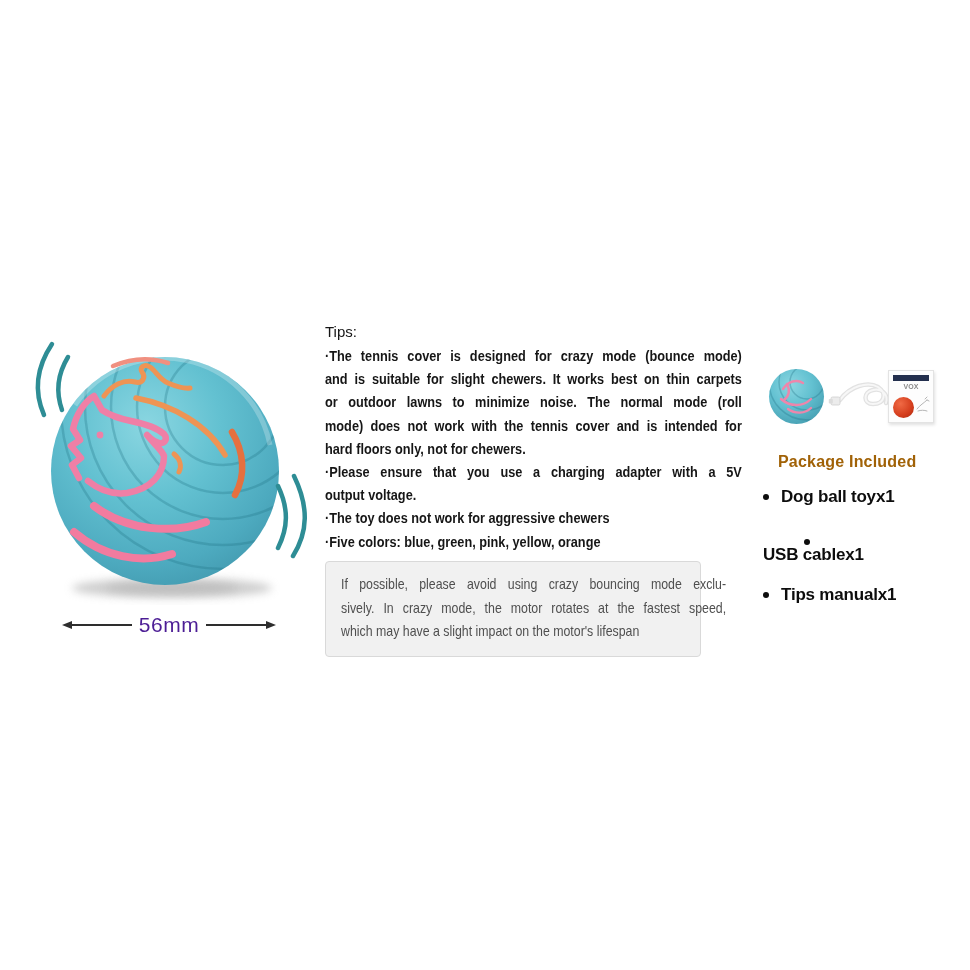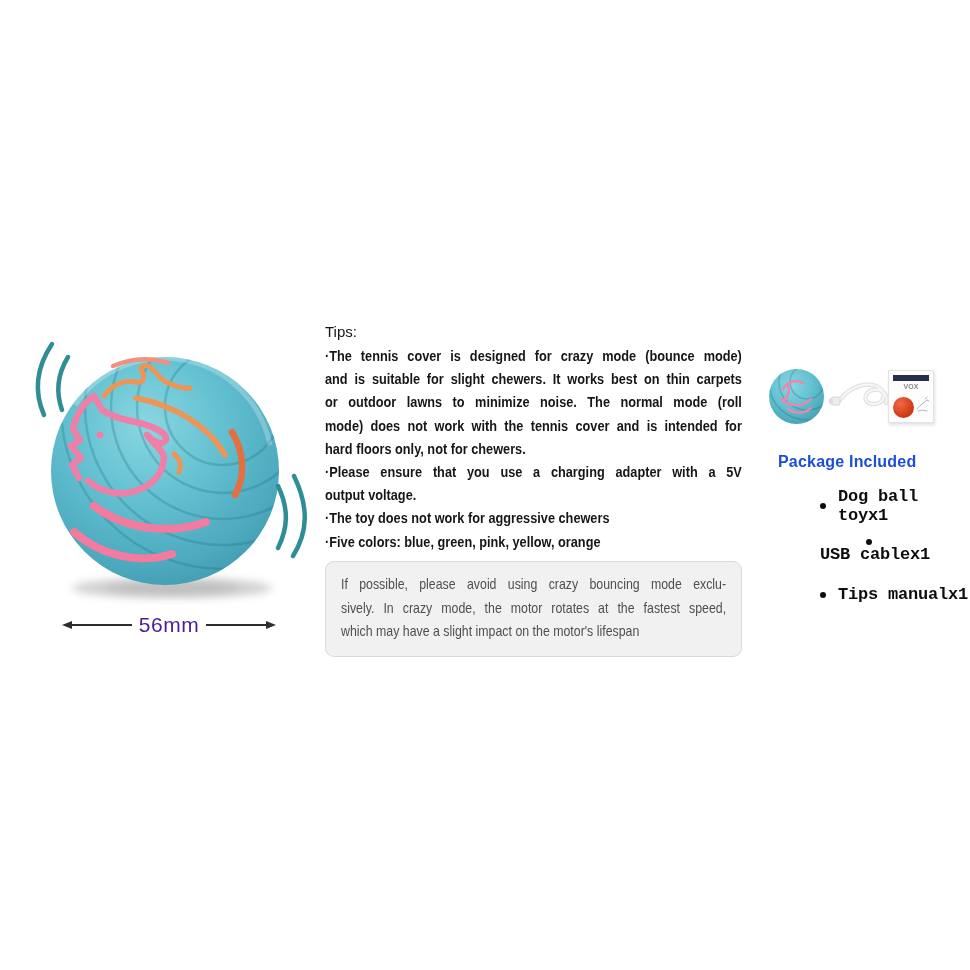--- a/index.html
+++ b/index.html
@@ -16,41 +16,41 @@
   .dim-head-left { width:0;height:0;border-top:4.5px solid transparent;border-bottom:4.5px solid transparent;border-right:10px solid #2e2e2e; }
   .dim-head-right{ width:0;height:0;border-top:4.5px solid transparent;border-bottom:4.5px solid transparent;border-left:10px solid #2e2e2e; }
   .dim-label { font-size:21px; color:#4c1d95; padding:0 7px; letter-spacing:0.5px; }
   
   .tips { position:absolute; left:325px; top:320px; width:417px; }
   .tips-heading { font-size:15px; font-weight:normal; line-height:24px; }
   .tips-lines { width:491px; transform:scaleX(0.849); transform-origin:0 0; }
   .tline { font-size:15px; font-weight:bold; line-height:23.2px; white-space:nowrap; }
   .jl { white-space:normal; text-align:justify; text-align-last:justify; }
   
-  .note-box { position:absolute; left:325px; top:561px; width:417px;
-    background:#f1f1f1; border:1.5px solid #d9d9d9; border-radius:9px;
+  .note-box { position:absolute; left:325px; top:561px; width:376px;
+    background:#f1f1f1; border:1.5px solid #d9d9d9; border-radius:4px;
     padding:11px 17px 12px 15px; }
   .note-lines { width:452px; transform:scaleX(0.852); transform-origin:0 0; }
   .nline { font-size:14.5px; line-height:23.5px; color:#4f4f4f; white-space:nowrap; }
   .njl { white-space:normal; text-align:justify; text-align-last:justify; }
   
   .thumb-row { position:absolute; left:766px; top:366px; width:180px; height:62px; }
   .ball-thumb { position:absolute; left:2px; top:2px; }
   .cable-thumb { position:absolute; left:62px; top:10px; }
   .manual-thumb { position:absolute; left:122px; top:4px; width:46px; height:53px;
     background:#fdfdfd; border:1px solid #e3e3e3; box-shadow:1px 2px 3px rgba(0,0,0,0.12); }
   .manual-band { position:absolute; left:4px; right:4px; top:4px; height:6px; background:#24304e; }
   .manual-text { position:absolute; left:0; right:0; top:12px; text-align:center;
     font-size:7px; font-weight:bold; color:#8a8a8a; }
   .manual-ball { position:absolute; left:4px; bottom:4px; width:21px; height:21px; border-radius:50%;
     background:radial-gradient(circle at 35% 32%, #f06a45, #d43d1c 60%, #a82810); }
   .manual-sketch { position:absolute; right:3px; bottom:8px; width:16px; height:18px; }
   .pkg-heading { position:absolute; left:778px; top:453px; font-size:16px; font-weight:bold;
-    color:#1d4ed8; letter-spacing:0.2px; }
-  .pkg-item { position:absolute; left:820px; display:flex; align-items:center;font-family:Liberation Mono, monospace; }
+    color:#a16207; letter-spacing:0.2px; }
+  .pkg-item { position:absolute; left:763px; display:flex; align-items:center; }
   .pkg-dot { width:6px; height:6px; border-radius:50%; background:#0d0d0d; margin-right:12px; flex:none; }
   .pkg-label { font-size:17px; font-weight:bold; color:#0d0d0d; letter-spacing:-0.2px; }
   .pkg-item-1 { top:487px; } .pkg-item-2 { top:539px;flex-direction:column; } .pkg-item-3 { top:585px; }
 </style>
 </head>
 <body>
 
 <div class="canvas">
 
   <svg class="ball-svg" width="310" height="270" viewBox="0 0 310 270">

